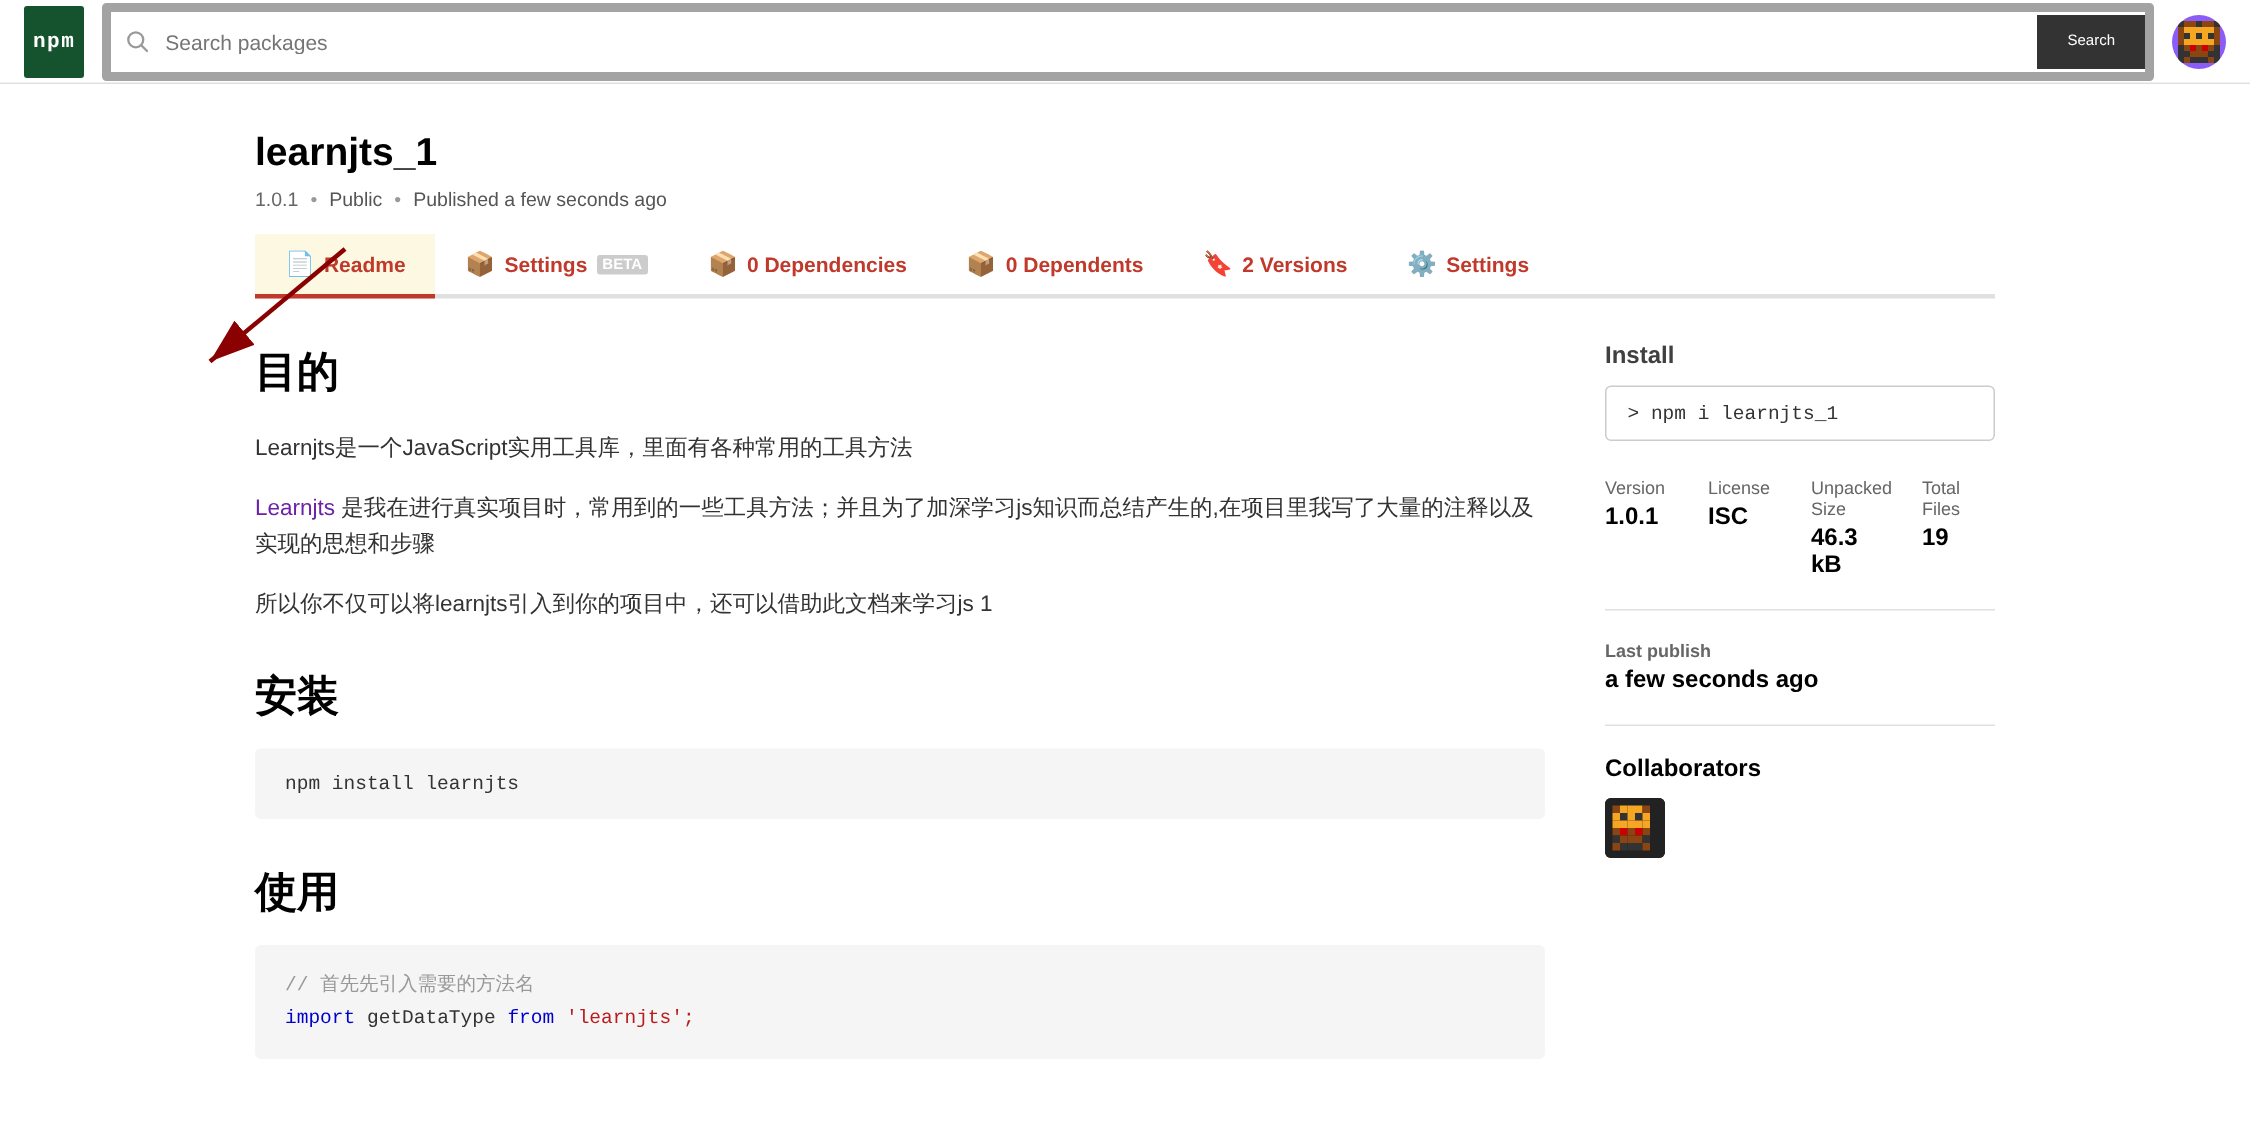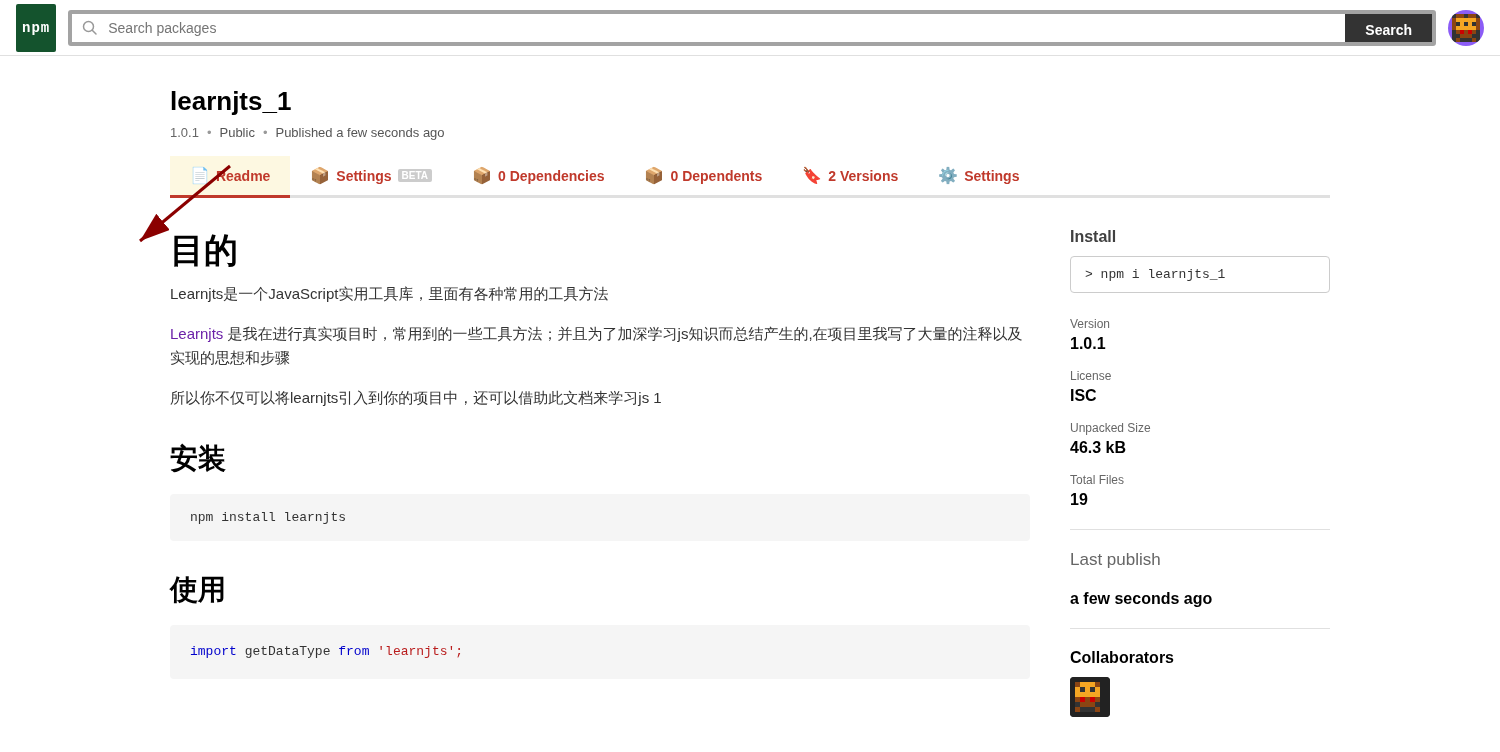--- a/index.html
+++ b/index.html
@@ -22,24 +22,24 @@
       font-size: 14px;
       padding: 16px 6px;
       border-radius: 2px;
       letter-spacing: 1px;
       font-family: Liberation Mono, monospace;
     }
     .search-container {
       flex: 1;
       display: flex;
       align-items: center;
-      border: 4px solid #a3a3a3;
+      border: 6px solid #a3a3a3;
       border-radius: 3px;
       overflow: hidden;
-      height: 36px;
+      height: 52px;
       background: #fff;
     }
     .search-icon-wrap {
       padding: 0 10px;
       color: #999;
       display: flex;
       align-items: center;
     }
     .search-input {
       flex: 1;
@@ -48,22 +48,22 @@
       font-size: 14px;
       color: #333;
       background: transparent;
     }
     .search-button {
       background: #333;
       color: #fff;
       border: none;
       padding: 12px 20px;
       height: 36px;
-      font-size: 14px;
-      font-weight: 700;
+      font-size: 10px;
+      font-weight: 400;
       cursor: pointer;
     }
     .avatar-wrap {
       width: 36px;
       height: 36px;
       border-radius: 50%;
       overflow: hidden;
       background: #8b5cf6;
       display: flex;
       align-items: center;
@@ -138,24 +138,24 @@
       gap: 40px;
       margin-top: 30px;
     }
 
     
     .readme-section {
       flex: 1;
       min-width: 0;
     }
     .readme-h1 {
-      font-size: 34px;
+      font-size: 28px;
       font-weight: 900;
       color: #000;
-      margin-bottom: 8px;
+      margin-bottom: 20px;
     }
     .readme-h2 {
       font-size: 28px;
       font-weight: 900;
       color: #000;
       margin-top: 30px;
       margin-bottom: 16px;
     }
     .readme-p {
       font-size: 15px;
@@ -205,21 +205,21 @@
       border-radius: 4px;
       padding: 10px 14px;
       font-family: 'Courier New', monospace;
       font-size: 13px;
       color: #333;
       gap: 8px;
       background: #fff;
     }
     .meta-grid {
       display: grid;
-      grid-template-columns: 1fr;
+      grid-template-columns: 1fr 1fr 1fr 1fr;
       gap: 16px 20px;
       margin-bottom: 20px;
       padding-bottom: 20px;
       border-bottom: 1px solid #e0e0e0;
     }
     .meta-item-label {
       font-size: 12px;
       color: #666;
       margin-bottom: 4px;
     }
@@ -227,23 +227,24 @@
       font-size: 16px;
       font-weight: 700;
       color: #000;
     }
     .last-publish-section {
       padding-bottom: 20px;
       border-bottom: 1px solid #e0e0e0;
       margin-bottom: 20px;
     }
     .last-publish-label {
-      font-size: 17px;
+      font-size: 12px;
       color: #666;
-      margin-bottom: 20px;
+      margin-bottom: 4px;
+      font-weight: bold;
     }
     .last-publish-value {
       font-size: 16px;
       font-weight: 700;
       color: #000;
     }
     .collaborators-label {
       font-size: 16px;
       font-weight: 700;
       color: #000;
@@ -400,20 +401,21 @@
         <p class="readme-p">
           <span class="readme-link">Learnjts</span><span> 是我在进行真实项目时，常用到的一些工具方法；并且为了加深学习js知识而总结产生的,在项目里我写了大量的注释以及实现的思想和步骤</span>
         </p>
         <p class="readme-p">所以你不仅可以将learnjts引入到你的项目中，还可以借助此文档来学习js 1</p>
 
         <h2 class="readme-h2">安装</h2>
         <div class="code-block">npm install learnjts</div>
 
         <h2 class="readme-h2">使用</h2>
         <div class="code-block-multiline">
+          <div class="code-comment">// 首先先引入需要的方法名</div>
           <div>
             <span class="code-keyword">import</span>
             <span> </span>
             <span>getDataType</span>
             <span> </span>
             <span class="code-keyword">from</span>
             <span> </span>
             <span class="code-string">'learnjts';</span>
           </div>
         </div>

